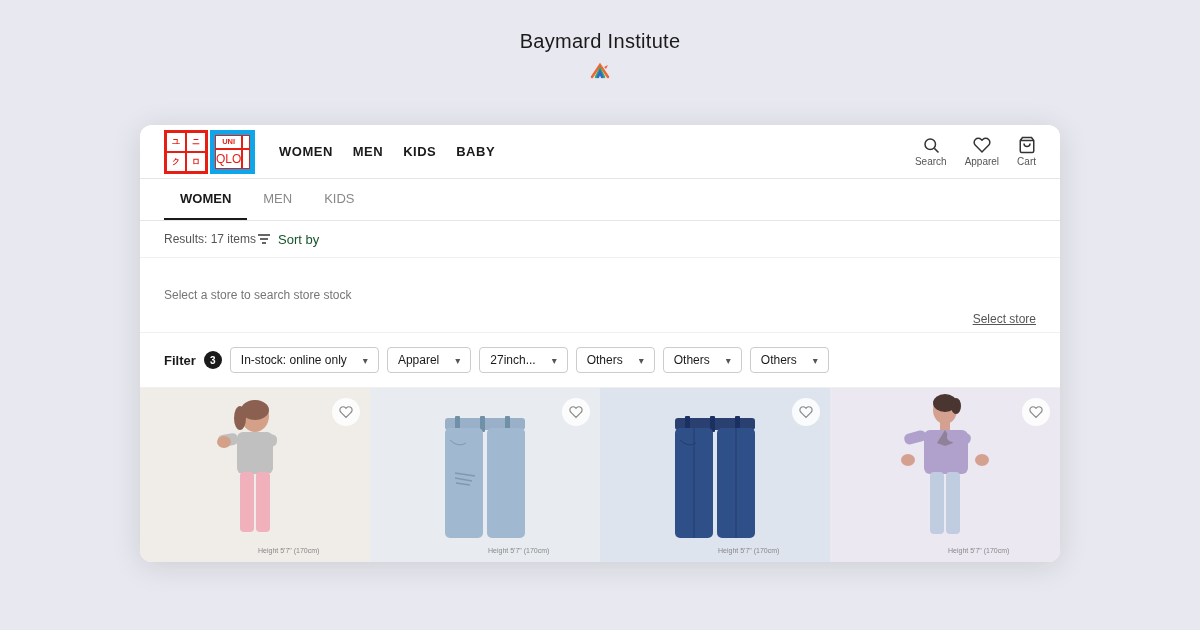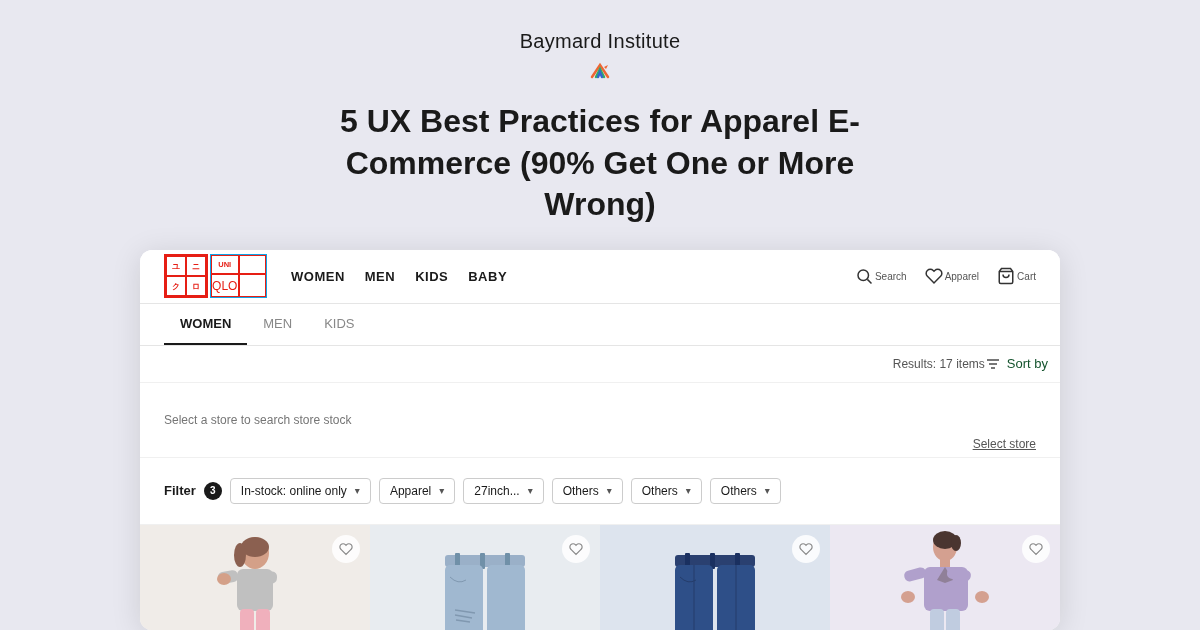--- a/index.html
+++ b/index.html
@@ -88,20 +88,21 @@
     }
 
     .header-icons {
       display: flex;
       gap: 18px;
       align-items: center;
     }
 
     .header-icon-item {
       display: flex;
+      flex-direction: column;
       align-items: center;
       gap: 2px;
       cursor: pointer;
     }
 
     .header-icon-label {
       font-size: 10px;
       color: #555;
     }
 
@@ -125,22 +126,22 @@
     .sub-nav-item.active {
       color: #1a1a1a;
       font-weight: 700;
       border-bottom: 2px solid #1a1a1a;
     }
 
     
     .results-bar {
       display: flex;
       align-items: center;
-      justify-content: flex-end;
-      padding: 10px 12px;
+      justify-content: flex-start;
+      padding: 10px 24px;
     }
 
     .results-count {
       font-size: 12px;
       color: #555;
     }
 
     .sort-btn {
       display: flex;
       align-items: center;
@@ -175,21 +176,21 @@
       text-decoration: underline;
       cursor: pointer;
       margin-top: 48px;
     }
 
     
     .filter-bar {
       display: flex;
       align-items: center;
       gap: 8px;
-      padding: 20px 24px;
+      padding: 14px 24px;
       border-top: 1px solid #f0f0f0;
       border-bottom: 1px solid #f0f0f0;
       text-align: center;
     }
 
     .filter-label {
       font-size: 13px;
       font-weight: 600;
       color: #1a1a1a;
       cursor: pointer;
@@ -204,21 +205,21 @@
       display: flex;
       align-items: center;
       justify-content: center;
       font-size: 10px;
       font-weight: 600;
     }
 
     .filter-chip {
       display: flex;
       align-items: center;
-      gap: 8px;
+      gap: 16px;
       border: 1px solid #ccc;
       border-radius: 4px;
       padding: 5px 10px;
       font-size: 12px;
       color: #1a1a1a;
       cursor: pointer;
       background: #fff;
     }
 
     .filter-chip .chevron {
@@ -266,34 +267,33 @@
   <div class="brand-logo">
     <span class="brand-name">Baymard Institute</span>
 
     <svg width="24" height="24" viewBox="0 0 24 24">
       <path d="M4 18 L12 6 L20 18" fill="none" stroke="#e63" stroke-width="2.5" stroke-linecap="round"></path>
       <path d="M8 18 L12 10 L16 18" fill="none" stroke="#3a6" stroke-width="2.5" stroke-linecap="round"></path>
       <path d="M10 18 L12 13 L14 18" fill="none" stroke="#36c" stroke-width="2.5" stroke-linecap="round"></path>
       <path d="M16 8 L20 6 L18 10" fill="#e63" stroke="none"></path>
     </svg>
   </div>
-  <h1 class="page-title">5 UX Best Practices for Apparel E-Commerce (90% Get One or More Wrong)</h1>
 </div>
 
 <div class="browser-window">
 
   <div class="uniqlo-header">
     <div class="uniqlo-logo">
       <div style="display:grid; grid-template-columns:1fr 1fr; width:44px; height:44px; border:2px solid #e61e14;">
         <div style="display:flex;align-items:center;justify-content:center;font-size:8px;font-weight:700;color:#e61e14;border:0.5px solid #e61e14;">ユ</div>
         <div style="display:flex;align-items:center;justify-content:center;font-size:8px;font-weight:700;color:#e61e14;border:0.5px solid #e61e14;">ニ</div>
         <div style="display:flex;align-items:center;justify-content:center;font-size:8px;font-weight:700;color:#e61e14;border:0.5px solid #e61e14;">ク</div>
         <div style="display:flex;align-items:center;justify-content:center;font-size:8px;font-weight:700;color:#e61e14;border:0.5px solid #e61e14;">ロ</div>
       </div>
-      <div style="display:grid; grid-template-columns:1fr 1fr; width:57px; height:44px; border:1px solid #0ea5e9; margin-left:2px;">
+      <div style="display:grid; grid-template-columns:1fr 1fr; width:45px; height:44px; border:5px solid #0ea5e9; margin-left:2px;">
         <div style="display:flex;align-items:center;justify-content:center;font-size:7.5px;font-weight:700;color:#e61e14;border:0.5px solid #e61e14;">UNI</div>
         <div style="display:flex;align-items:center;justify-content:center;font-size:7.5px;font-weight:700;color:#e61e14;border:0.5px solid #e61e14;"></div>
         <div style="display:flex;align-items:center;justify-content:center;font-size:12px;font-weight:400;color:#e61e14;border:0.5px solid #e61e14;text-align:right;">QLO</div>
         <div style="display:flex;align-items:center;justify-content:center;font-size:7.5px;font-weight:700;color:#e61e14;border:0.5px solid #e61e14;"></div>
       </div>
     </div>
 
     <nav class="uniqlo-nav">
       <span class="nav-item">WOMEN</span>
       <span class="nav-item">MEN</span>

